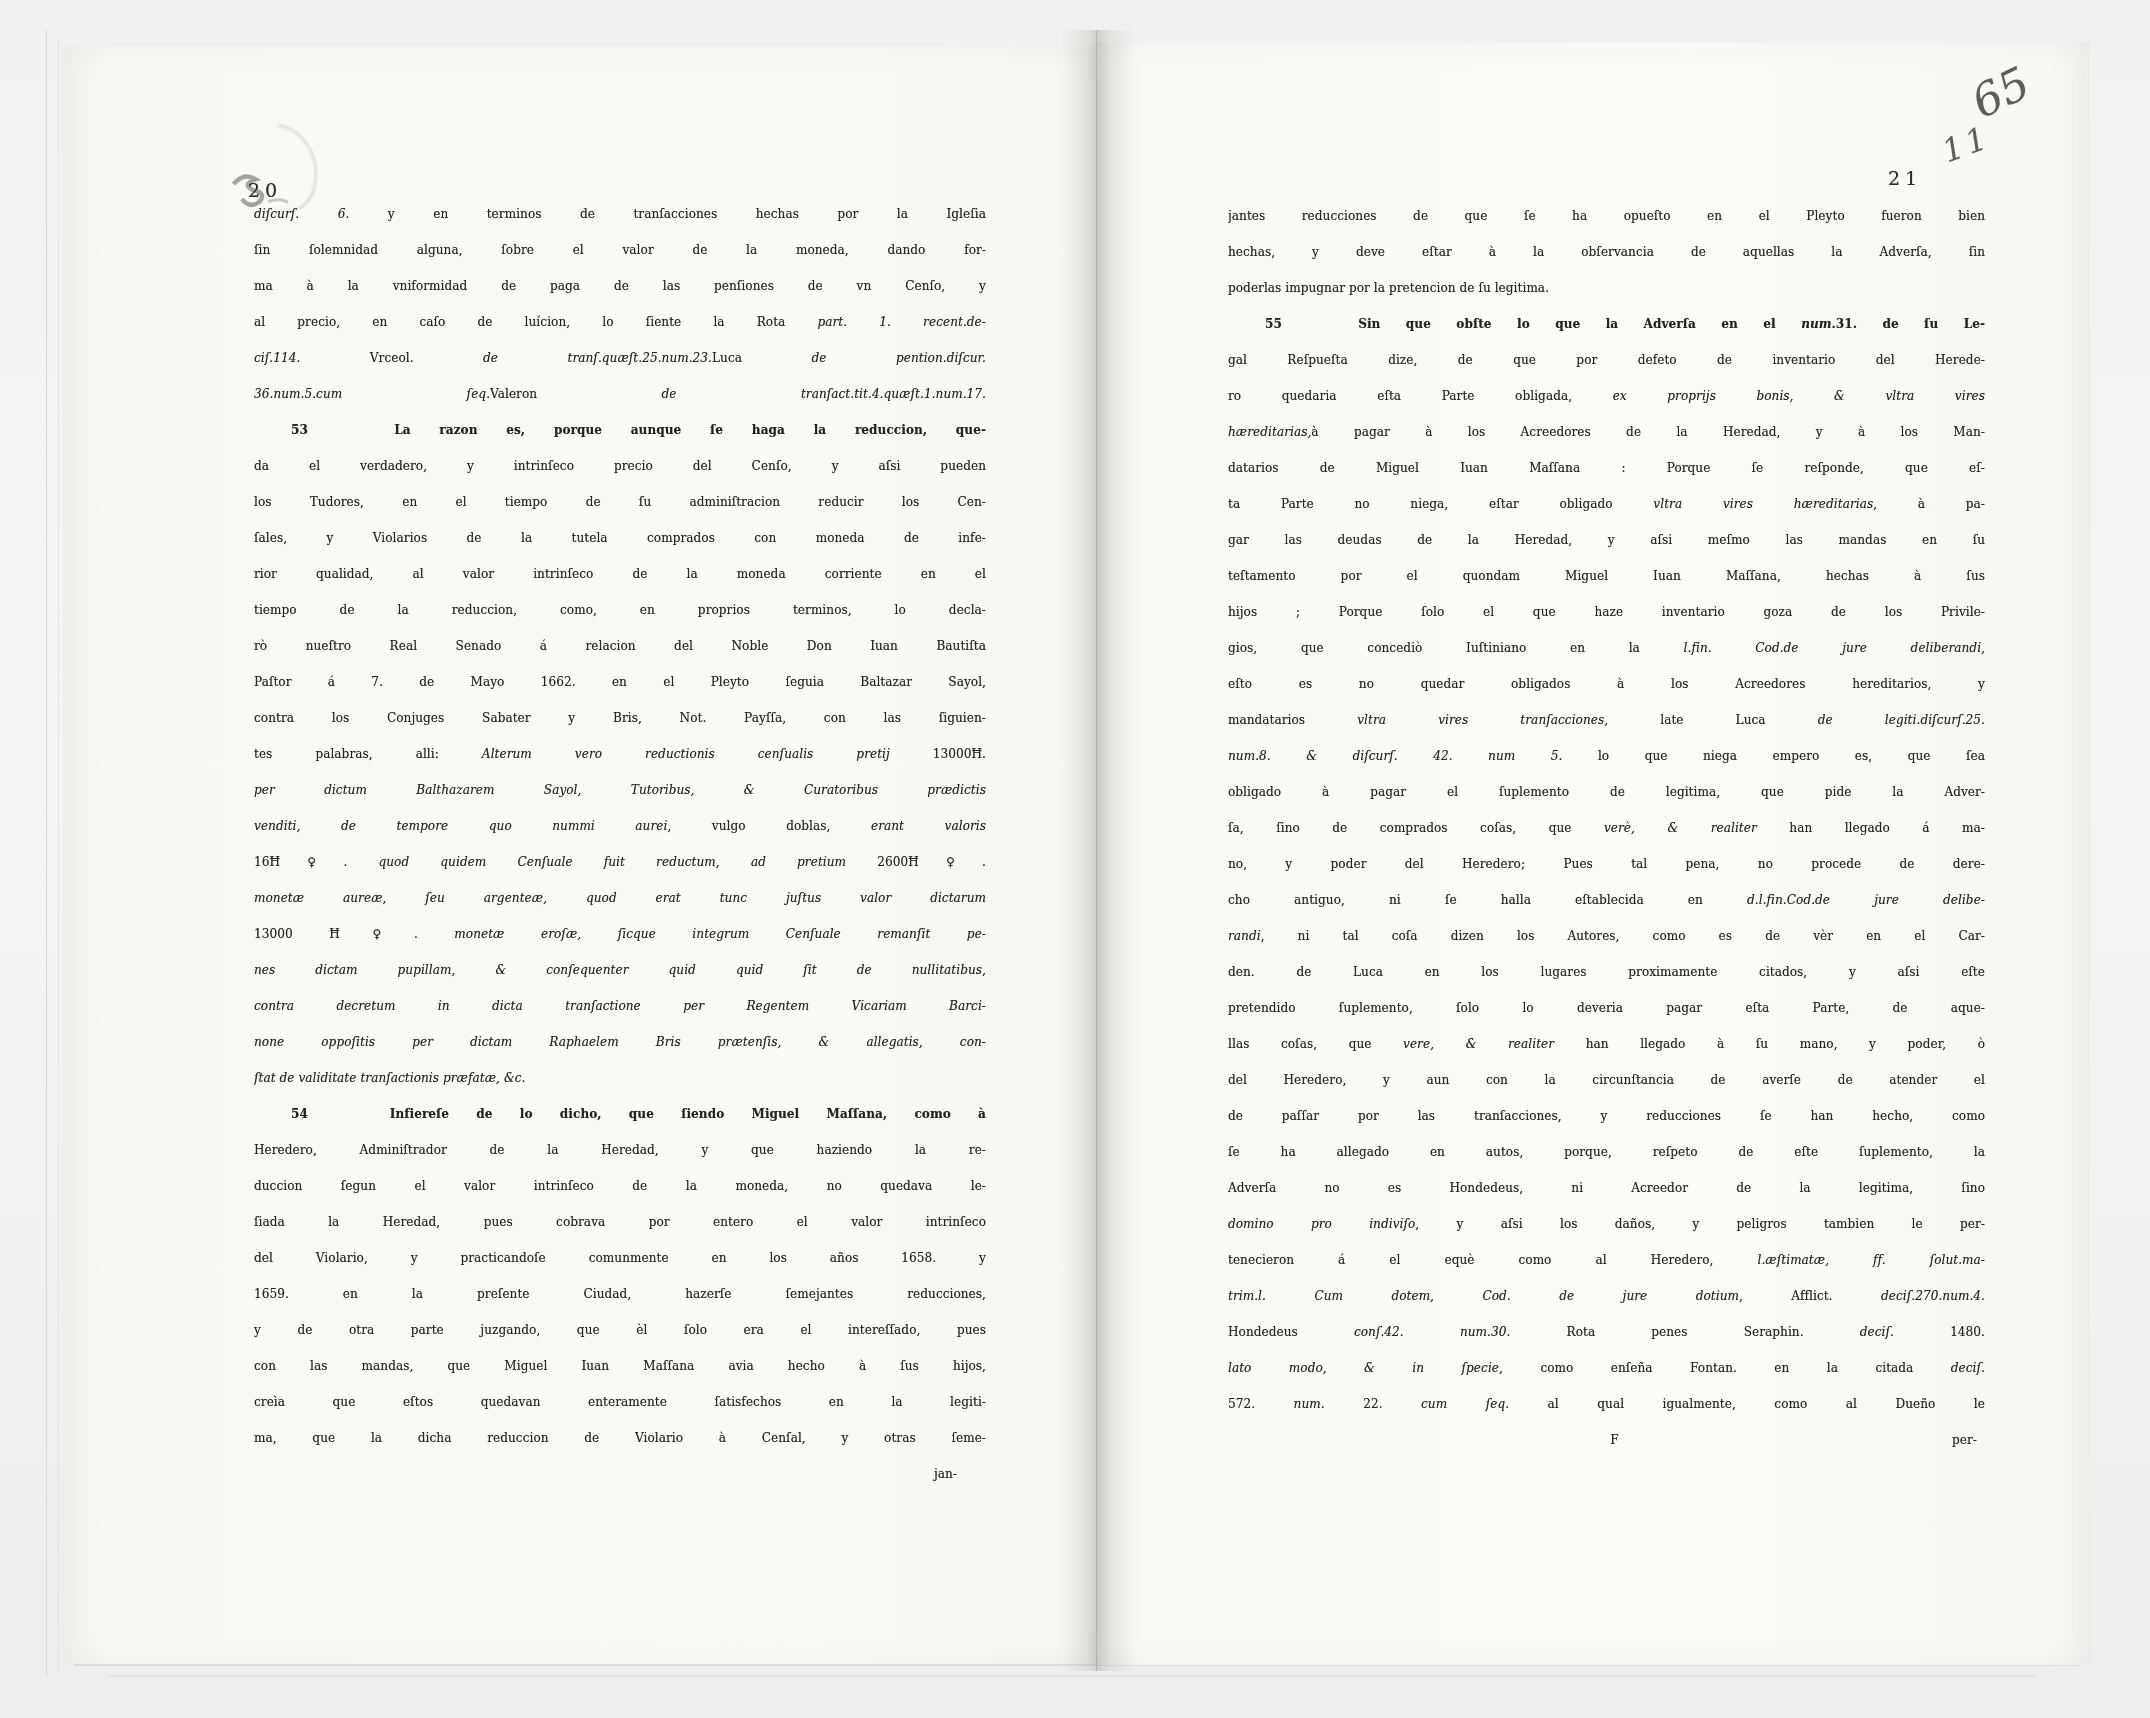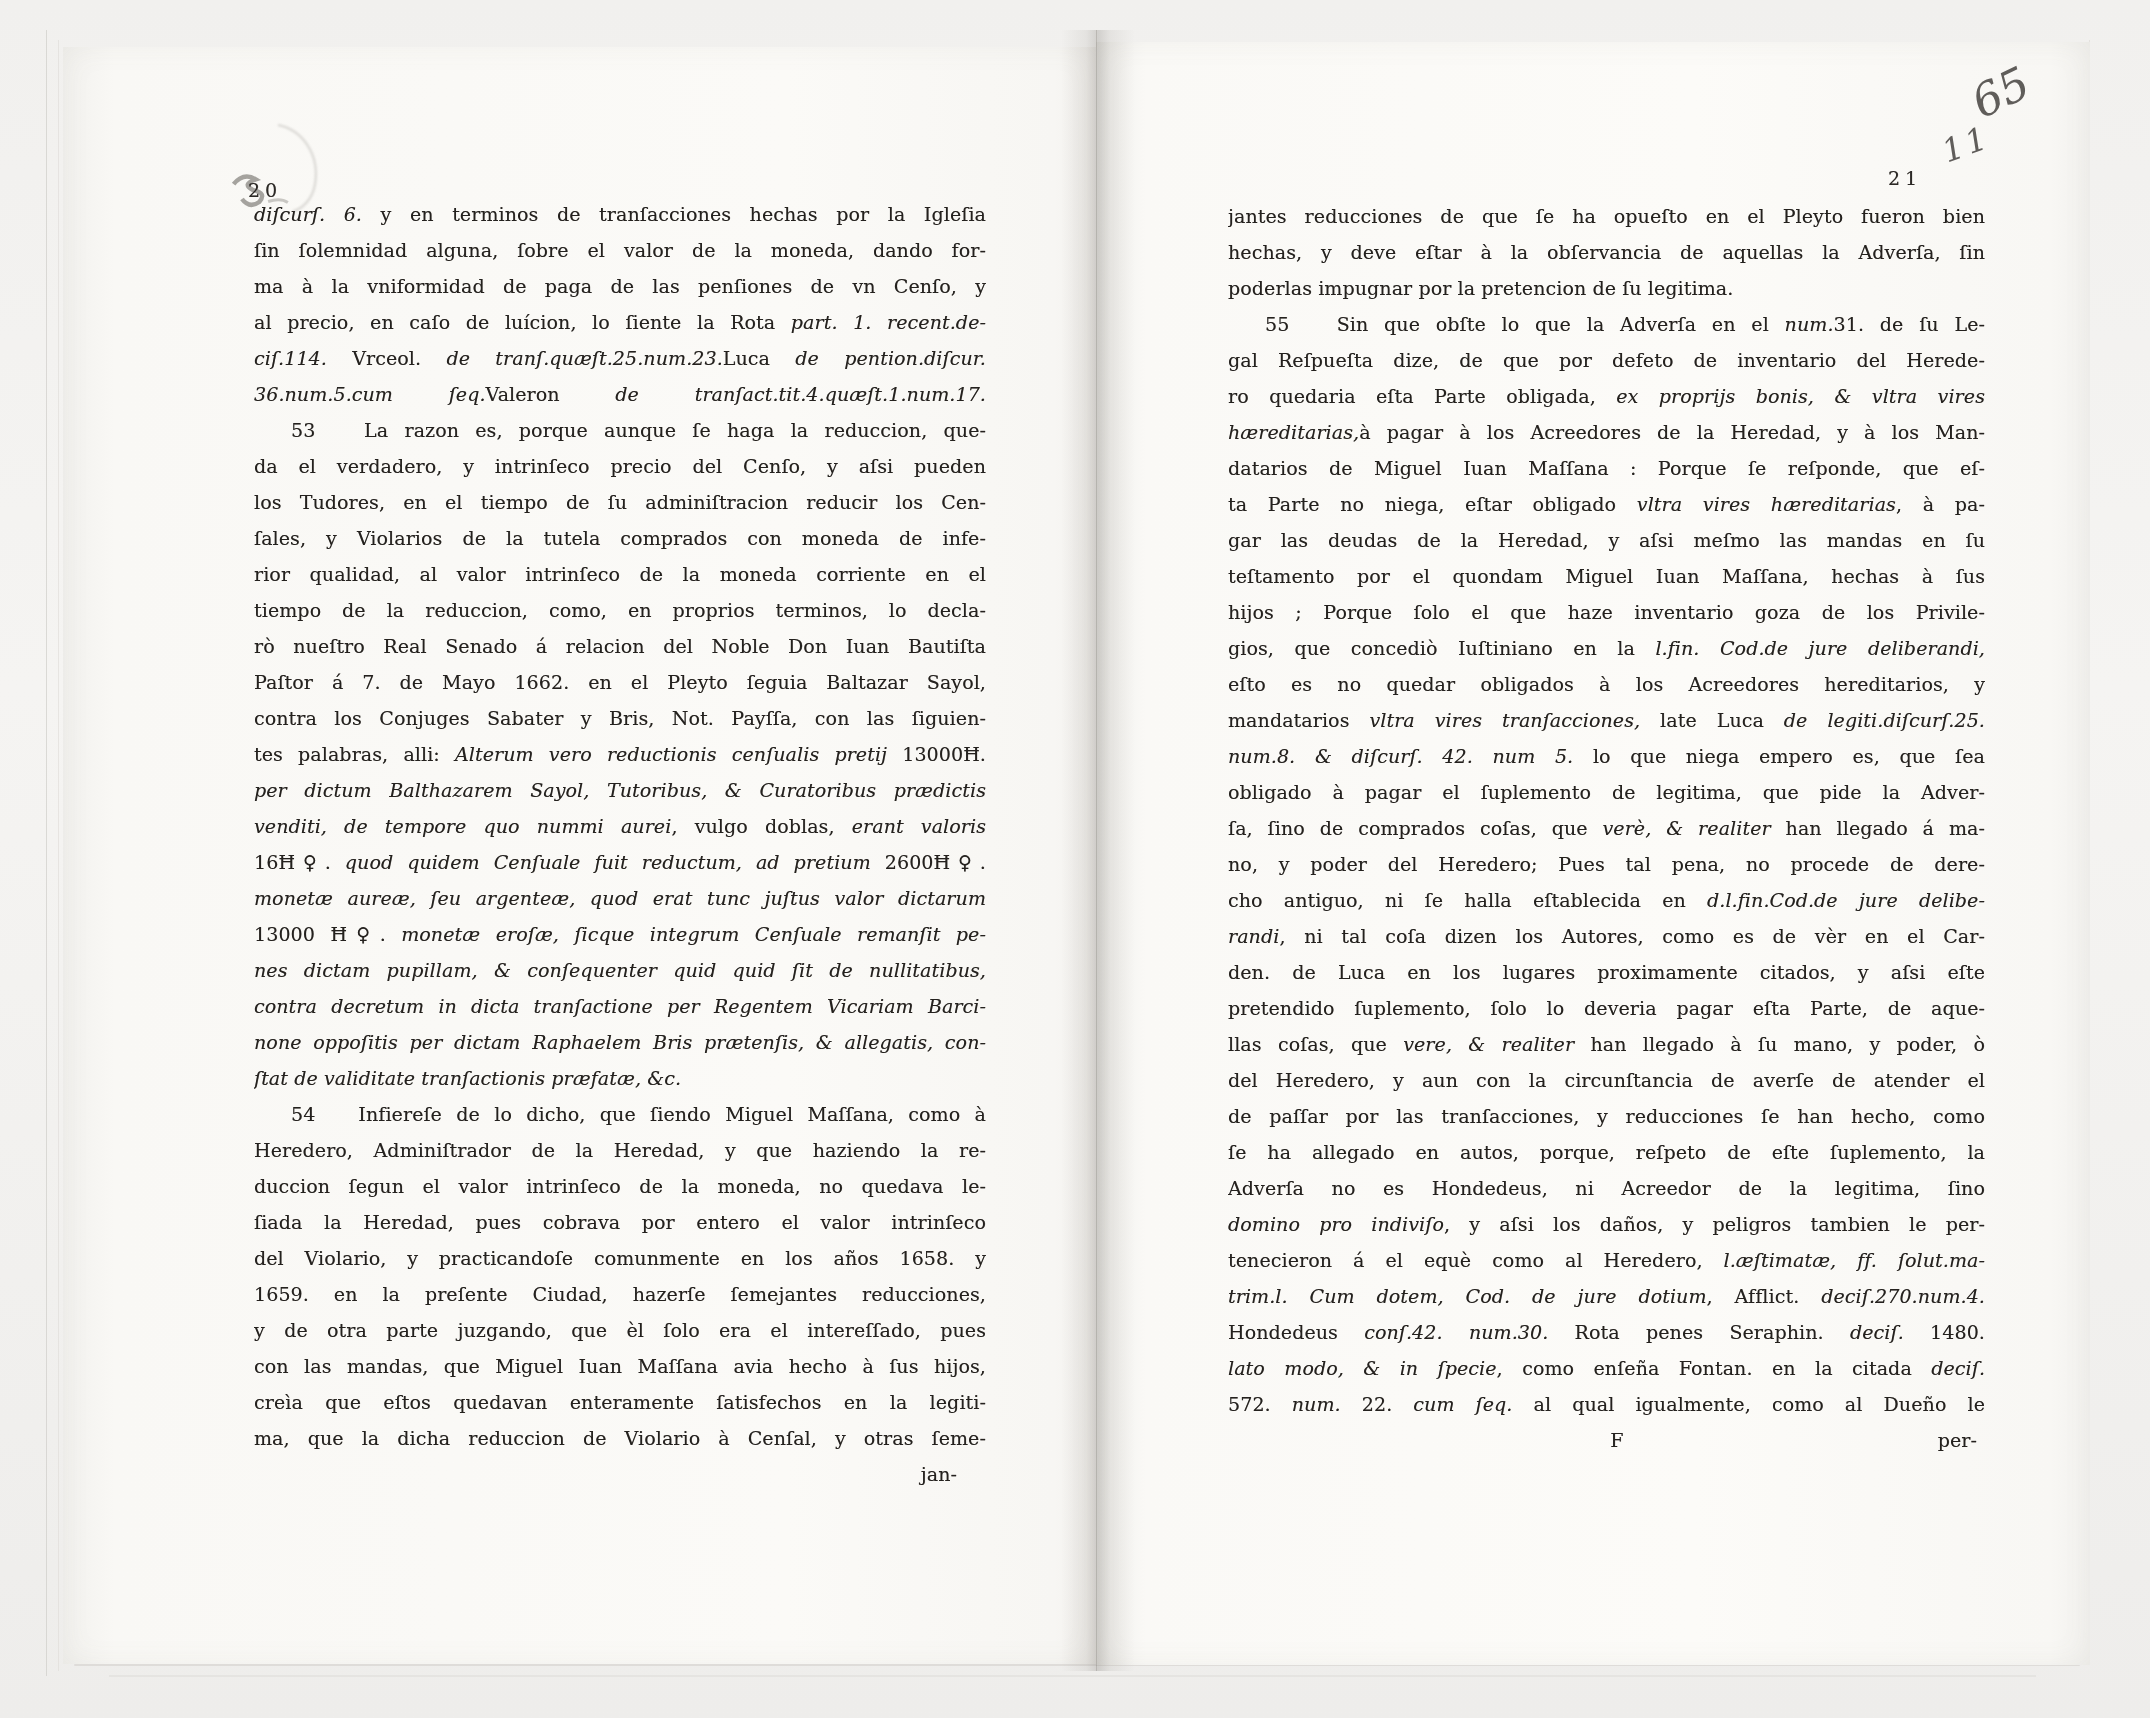--- a/index.html
+++ b/index.html
@@ -17,27 +17,27 @@
   .page-left{left:63px;top:47px;width:1033px;height:1617px;
      background:linear-gradient(90deg,#f2f1ee 0%,#f9f8f5 5%,#fbfaf7 70%,#f7f6f3 96%,#f1efec 100%);}
   .page-right{left:1096px;top:42px;width:994px;height:1623px;
      background:linear-gradient(90deg,#f0efec 0%,#faf9f6 5%,#fcfbf8 60%,#f8f7f4 96%,#f2f1ee 100%);}
   .gutter{position:absolute;left:1061px;top:30px;width:74px;height:1641px;pointer-events:none;
      background:linear-gradient(90deg,rgba(110,104,96,0) 0%,rgba(110,104,96,.10) 34%,rgba(80,75,68,.20) 50%,rgba(110,104,96,.10) 66%,rgba(110,104,96,0) 100%);}
   .gutter-line{position:absolute;left:1096px;top:30px;width:1px;height:1641px;background:rgba(70,65,58,.18);}
   
   .pagenum{position:absolute;font-size:19px;letter-spacing:5px;color:#2b2825;
      text-shadow:0.2px 0.2px 0.4px rgba(40,35,30,.4);}
-  .textblock{position:absolute;color:#24211e;font-size:19px;
+  .textblock{position:absolute;color:#24211e;font-size:12px;
      text-shadow:0.2px 0.3px 0.4px rgba(40,35,30,.42);letter-spacing:0.1px;}
   .tb-left{left:191px;top:149px;width:732px;}
   .tb-right{left:132px;top:156px;width:757px;}
   .line{height:36px;line-height:36px;text-align:justify;text-align-last:justify;overflow:hidden;}
   .line.end{text-align-last:left;}
-  .line.ind{padding-left:37px;}
+  .line.ind{padding-left:37px;font-weight:bold;}
   .it{font-style:italic;}
   .catchline{height:36px;line-height:36px;text-align:right;padding-right:29px;}
   .sigline{position:relative;height:36px;line-height:36px;}
   .sig{position:absolute;left:50.5%;}
   .sig-catch{position:absolute;right:8px;}
   
   .hand{position:absolute;font-style:italic;color:#4b4845;opacity:.88;}
   .hand-65{left:876px;top:24px;font-size:45px;transform:rotate(-26deg);}
   .hand-11{left:846px;top:83px;font-size:32px;transform:rotate(-20deg);letter-spacing:4px;}
   .smudge{position:absolute;left:141px;top:63px;}

